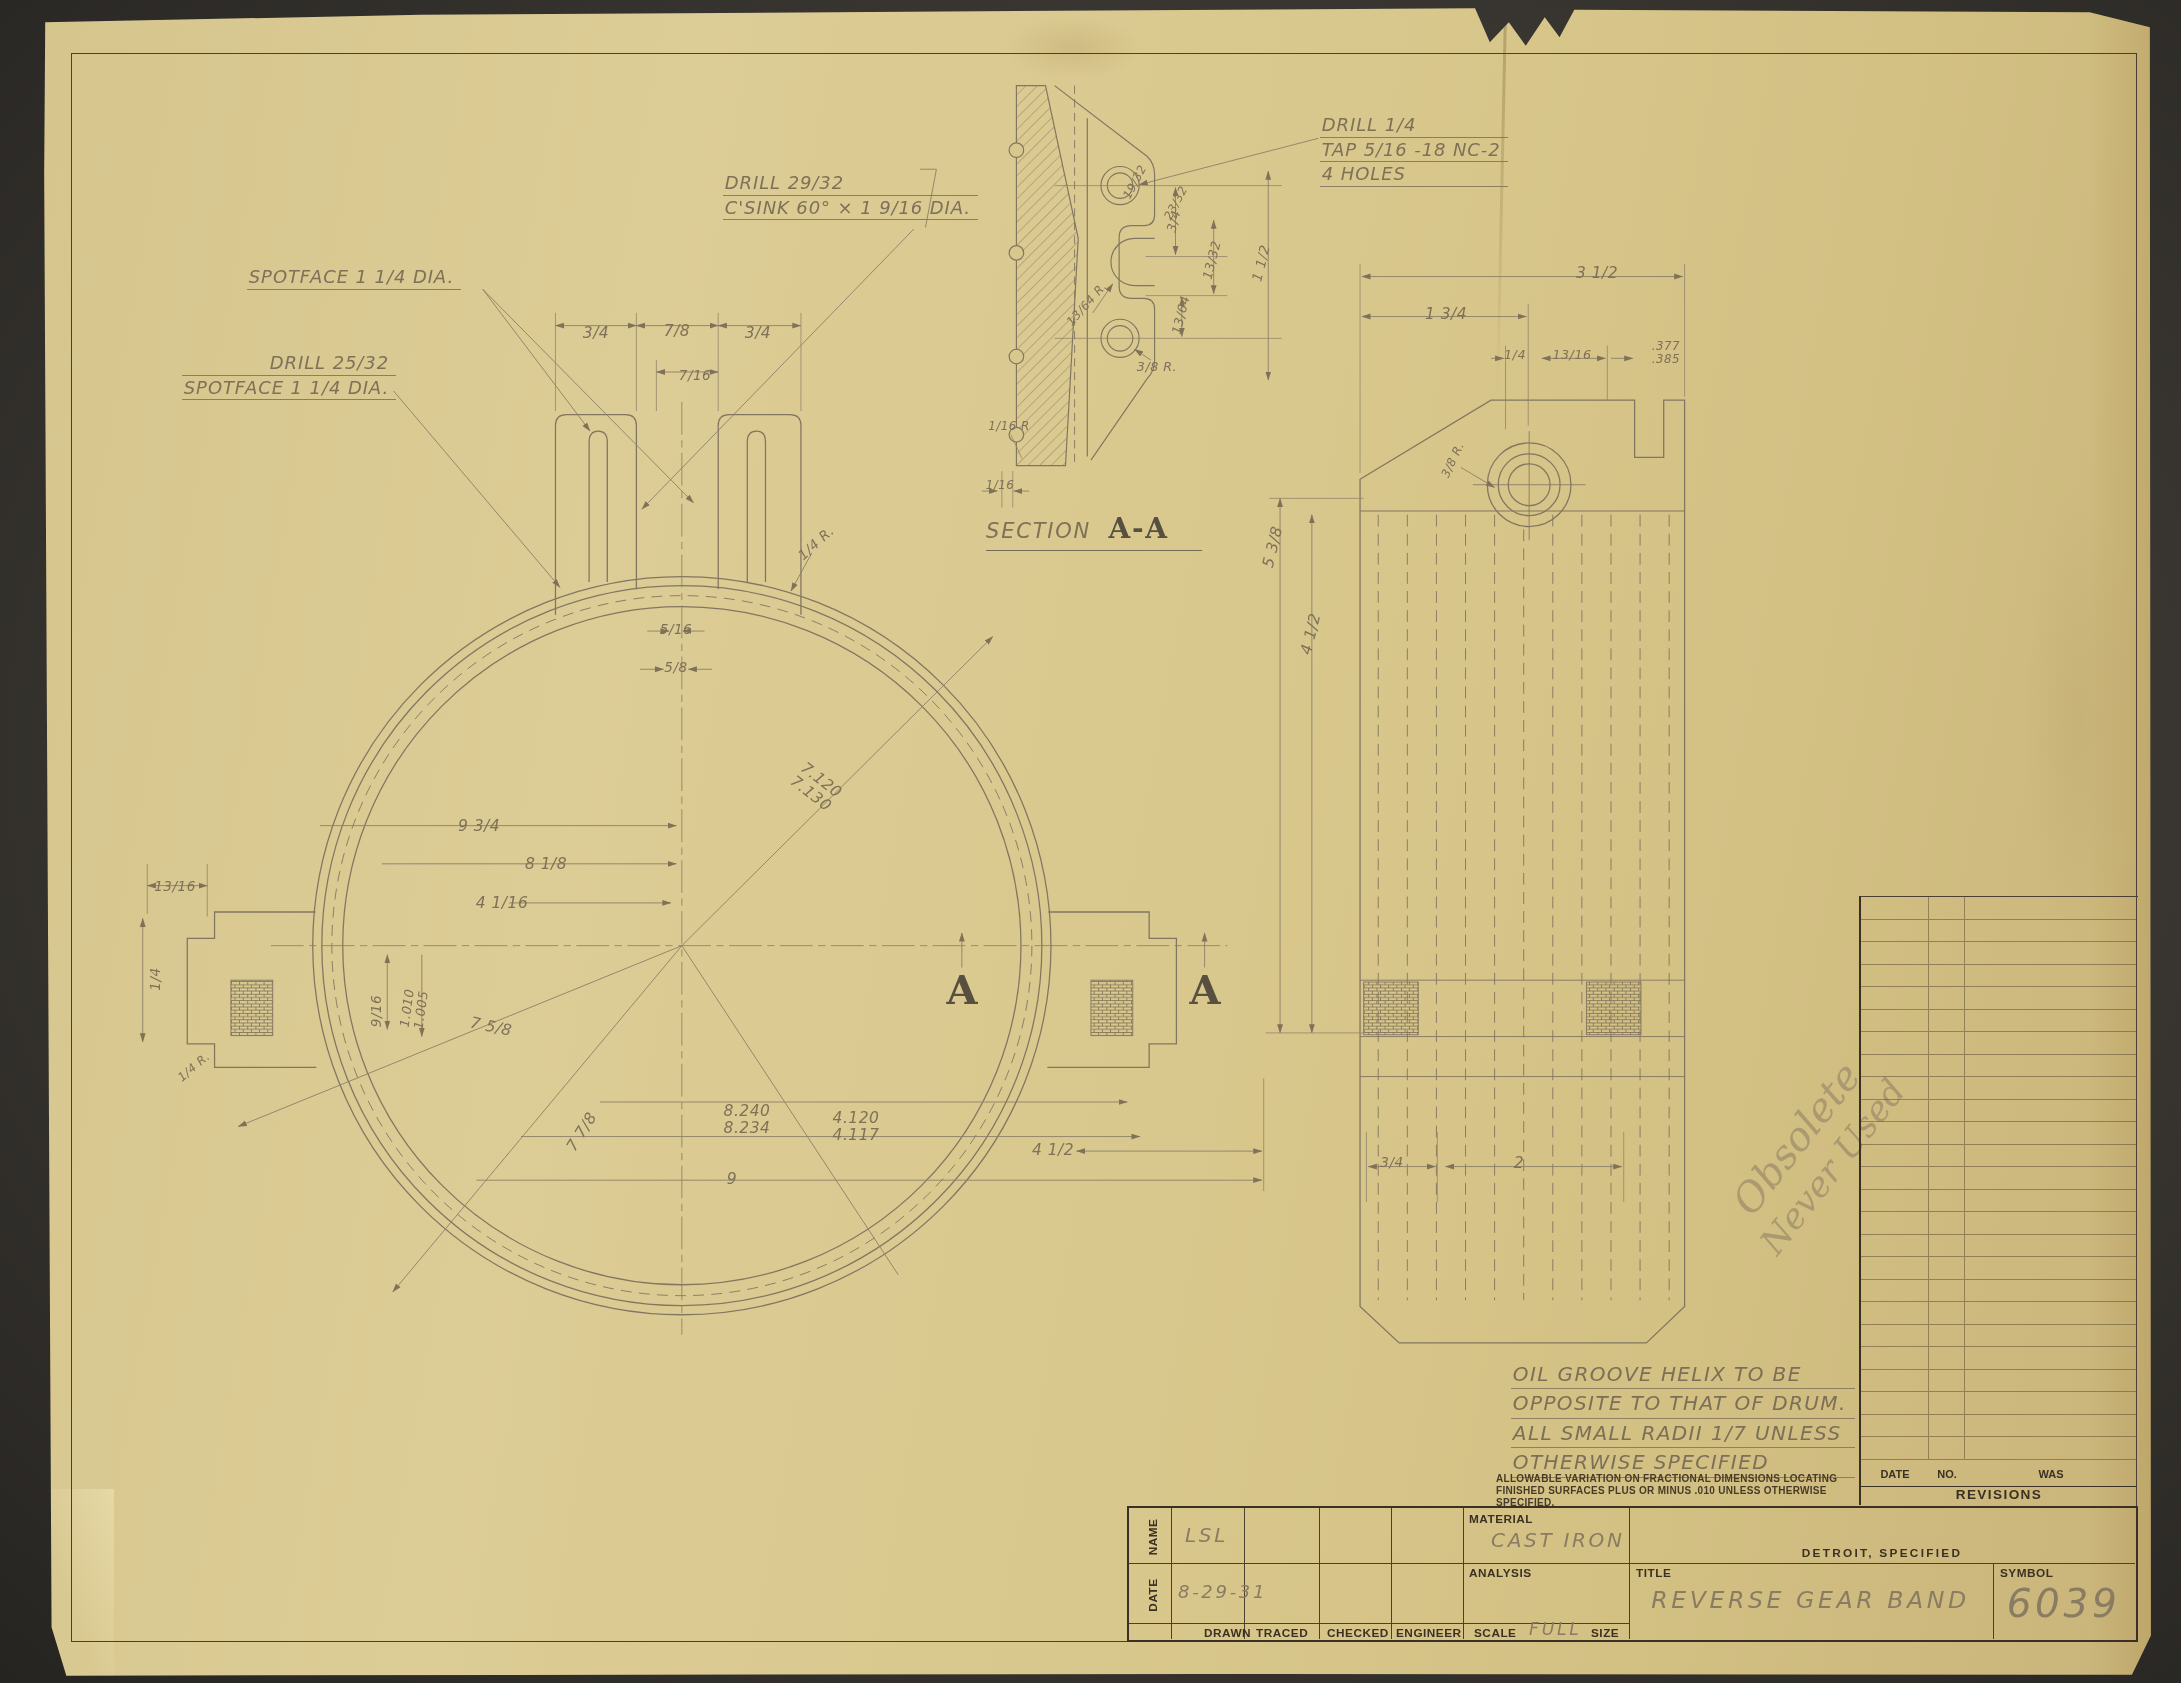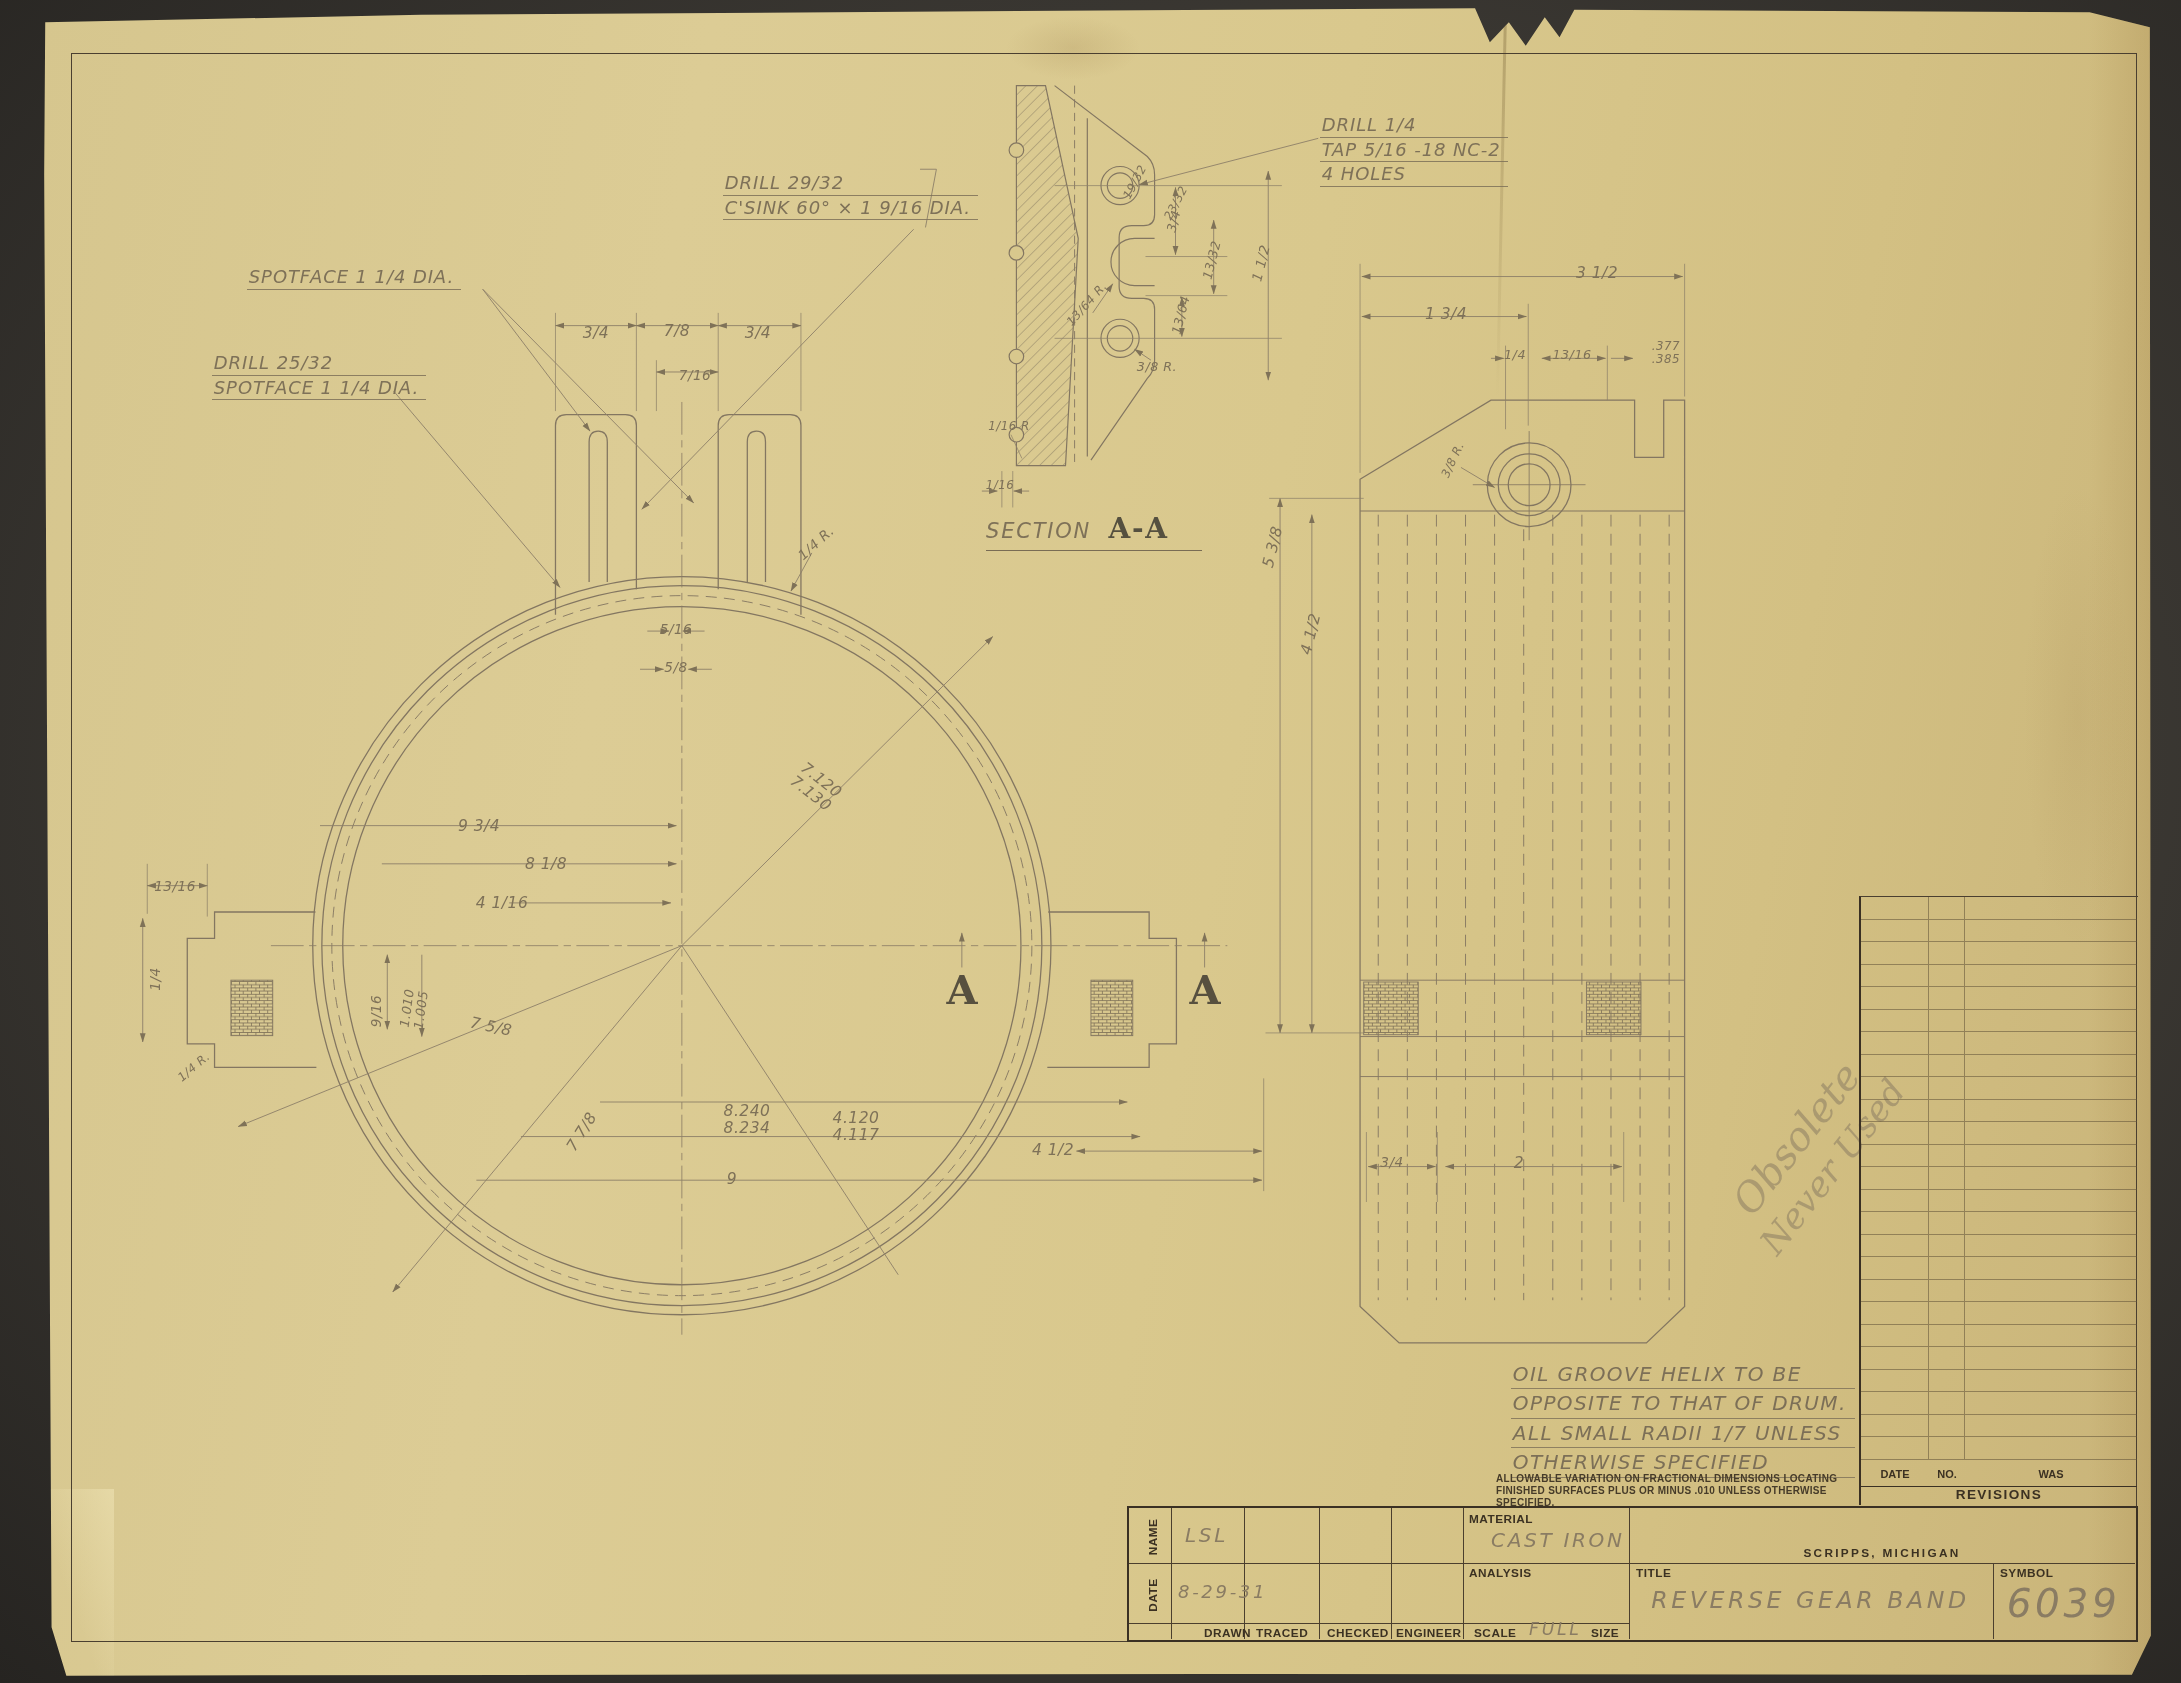--- a/index.html
+++ b/index.html
@@ -242,21 +242,21 @@
     </g>
   </svg>
 
   <div class="callout" style="left:723px;top:171px;">
     <span class="cl-line">DRILL  29/32</span>
     <span class="cl-line">C'SINK 60° × 1 9/16 DIA.</span>
   </div>
   <div class="callout" actable="false" style="left:247px;top:265px;font-size:18px;">
     <span class="cl-line">SPOTFACE 1 1/4 DIA.</span>
   </div>
-  <div class="callout" style="left:212px;top:351px;font-size:18px;">
+  <div class="callout" style="left:182px;top:351px;font-size:18px;text-align:right;">
     <span class="cl-line">DRILL  25/32</span>
     <span class="cl-line">SPOTFACE 1 1/4 DIA.</span>
   </div>
   <div class="callout" style="left:1320px;top:113px;font-size:18px;">
     <span class="cl-line">DRILL 1/4</span>
     <span class="cl-line">TAP  5/16 -18 NC-2</span>
     <span class="cl-line">4  HOLES</span>
   </div>
 
   <div id="section-label">
@@ -490,21 +490,21 @@
     <div class="tb-label" style="left:198px;top:118px;">CHECKED</div>
     <div class="tb-label" style="left:267px;top:118px;">ENGINEER</div>
 
     <div class="tb-label" style="left:340px;top:3.6px;">MATERIAL</div>
     <div class="tb-hand" style="left:362px;top:20px;">CAST IRON</div>
     <div class="tb-label" style="left:340px;top:58px;">ANALYSIS</div>
     <div class="tb-label" style="left:345px;top:118px;">SCALE</div>
     <div class="tb-hand" style="left:400px;top:111px;font-size:17.3px;">FULL</div>
     <div class="tb-label" style="left:462px;top:118px;">SIZE</div>
 
-    <div id="tb-city">SCRIPPS, MICHIGAN</div>
+    <div id="tb-city">DETROIT, SPECIFIED</div>
     <div class="tb-label" style="left:507px;top:58px;">TITLE</div>
     <div id="tb-title-val">REVERSE GEAR BAND</div>
     <div class="tb-label" style="left:871px;top:58px;">SYMBOL</div>
     <div id="tb-symbol-val">6039</div>
   </div>
 
 
 </div>
 
 

